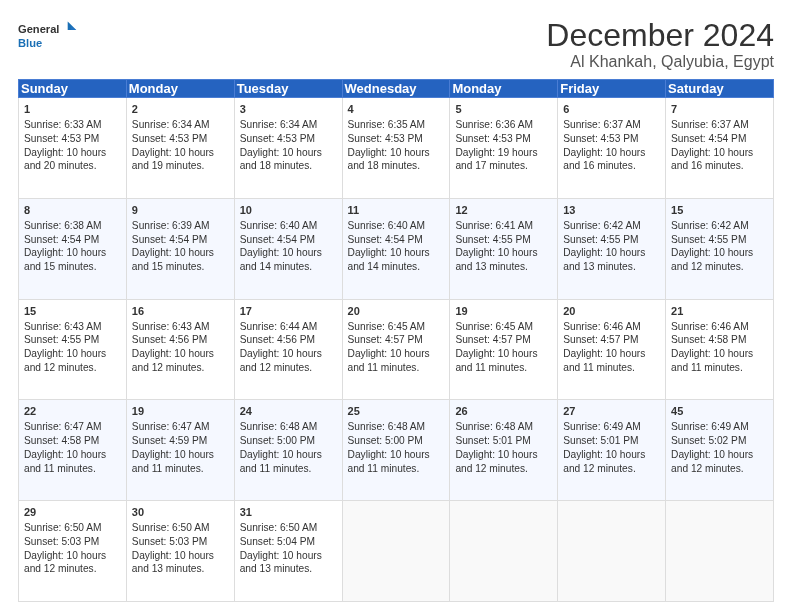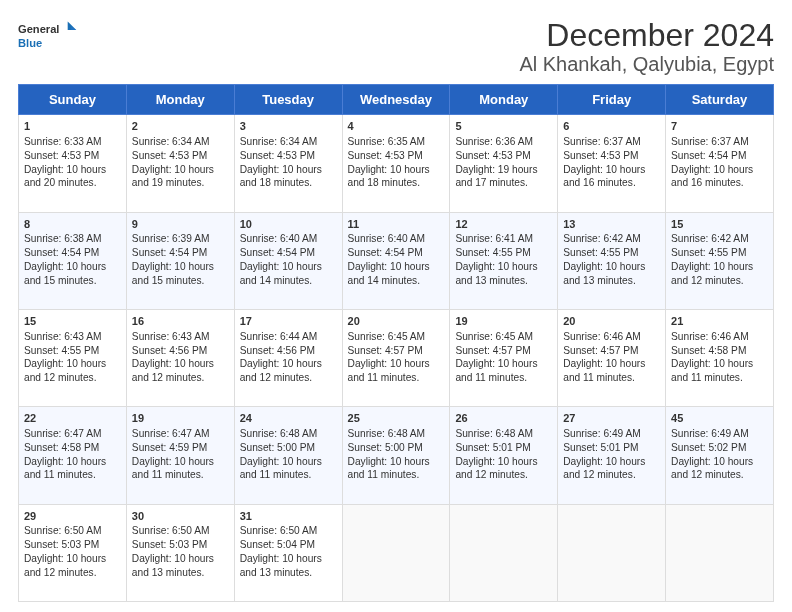--- a/index.html
+++ b/index.html
@@ -31,38 +31,38 @@
     .title-block {
       text-align: right;
     }
     .title-block h1 {
       font-size: 32px;
       font-weight: normal;
       color: #333;
       line-height: 1.1;
     }
     .title-block h2 {
-      font-size: 20px;
+      font-size: 16px;
       font-weight: normal;
       color: #555;
     }
     .calendar {
       flex: 1;
       border: 1px solid #ccc;
       border-collapse: collapse;
       width: 100%;
       table-layout: fixed;
     }
     .calendar th {
       background: #2563c0;
       color: #fff;
-      text-align: center;
+      text-align: left;
       font-size: 13px;
       font-weight: bold;
-      padding: 7px 2px;
+      padding: 1px 2px;
       border: 1px solid #4a7dd4;
     }
     .calendar td {
       vertical-align: top;
       padding: 4px 5px;
       border: 1px solid #ddd;
       font-size: 10.2px;
       color: #333;
       line-height: 1.35;
       background: #fff;

